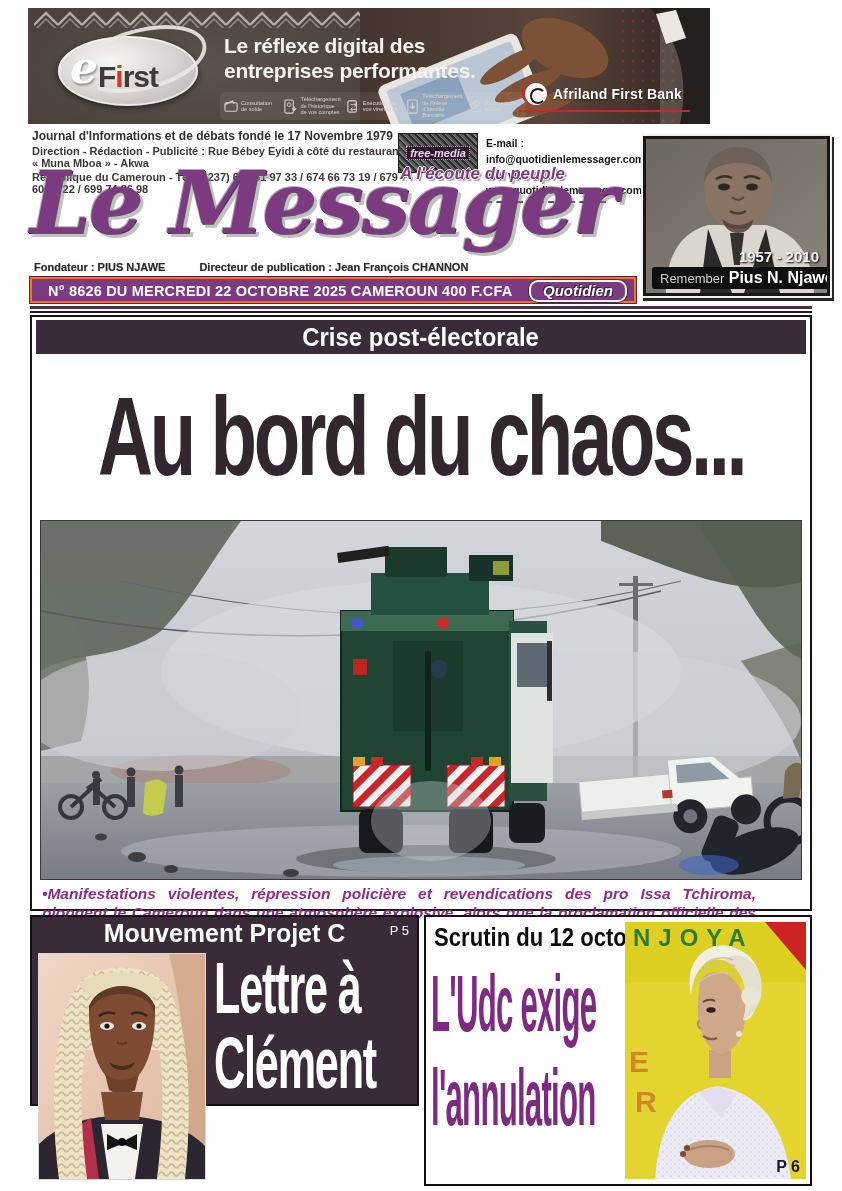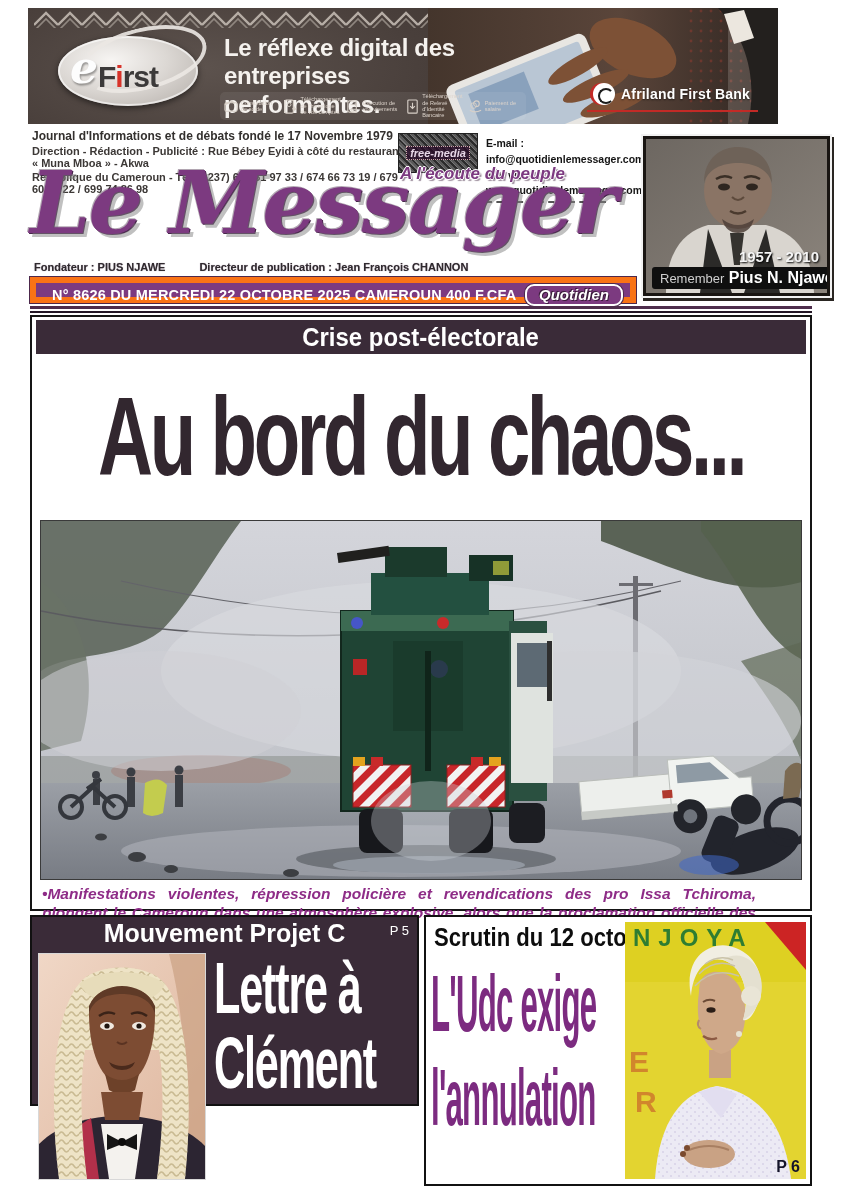--- a/index.html
+++ b/index.html
@@ -5,37 +5,37 @@
   * { margin:0; padding:0; box-sizing:border-box; }
   html,body { background:#e9e9e9; }
   #page {
     position:relative; width:842px; height:1191px; margin:0 auto;
     background:#ffffff; overflow:hidden;
     font-family:"Liberation Sans", sans-serif;
   }
   .abs { position:absolute; }
 
   
-  .banner { left:28px; top:8px; width:750px; height:116px;
+  .banner { left:28px; top:8px; width:682px; height:116px;
     background:radial-gradient(ellipse 420px 160px at 170px 60px, #5d534e 0%, #493f3b 55%, #3e3531 100%);
     overflow:hidden; }
   .zigzag { left:6px; top:2px; }
   .efirst-wrap { left:16px; top:18px; width:168px; height:92px;
     background:radial-gradient(ellipse 80px 42px at 50% 50%, rgba(255,255,255,.55), rgba(255,255,255,0) 75%); }
   .efirst-oval { position:absolute; left:14px; top:10px; width:140px; height:70px; border-radius:50%;
     background:radial-gradient(ellipse at 38% 35%, #f7f5f3 0%, #dcd8d4 45%, #b2aca7 100%);
     box-shadow:0 2px 6px rgba(0,0,0,.55), inset 0 0 0 2px rgba(255,255,255,.6); }
   .efirst-swoosh { position:absolute; left:34px; top:2px; width:130px; height:62px; border:4px solid #ece8e4;
     border-left-color:transparent; border-radius:50%; transform:rotate(-14deg); opacity:.9; }
   .efirst-text { position:absolute; left:26px; top:16px; font-weight:bold; }
   .efirst-e { font-family:"DejaVu Serif", serif; font-style:italic; font-size:44px; color:#fdfdfd;
     text-shadow:1px 2px 2px rgba(0,0,0,.35); }
   .efirst-first { font-size:30px; letter-spacing:-1px; color:#3c3a3a; vertical-align:-4px; }
   .efirst-i { color:#d8332a; }
-  .banner-tagline { left:196px; top:26px; width:270px; color:#f5f2ee; font-size:24px; font-weight:bold;
+  .banner-tagline { left:196px; top:26px; width:270px; color:#f5f2ee; font-size:21px; font-weight:bold;
     line-height:1.18; letter-spacing:-.3px; }
   .features { left:192px; top:84px; width:306px; height:28px; display:flex; gap:5px;
     background:rgba(255,255,255,.07); border-radius:5px; padding:2px 4px; }
   .feature { display:flex; align-items:center; gap:2px; flex:1; }
   .feature svg { flex:none; }
   .feature-label { font-size:5.6px; line-height:1.15; color:#ddd4cc; }
   .banner-photo { right:0; top:0; width:350px; height:116px; }
   .bank-logo { right:20px; bottom:12px; display:flex; align-items:center; gap:6px;
     padding:3px 8px 5px 6px; border-bottom:2px solid #c22a26;margin-top:28px; }
   .bank-mark { width:22px; height:22px; border-radius:50%; background:#ffffff; position:relative;
@@ -74,21 +74,21 @@
     font-style:italic; font-weight:bold; font-size:86px; line-height:1.05; letter-spacing:-2px;
     color:#7c3a80; white-space:nowrap;
     text-shadow:4px 4px 0 rgba(130,130,130,.5), 1px 1px 0 #46254a, -1px -1px 0 rgba(60,30,60,.4); }
   .masthead-tagline { left:400px; top:164px; font-size:17px; font-weight:bold; font-style:italic;
     color:#7c3a80; z-index:5;
     text-shadow:1px 0 0 #fff, -1px 0 0 #fff, 0 1px 0 #fff, 0 -1px 0 #fff, 2px 2px 1px rgba(60,30,60,.5); }
   .founder-line { left:34px; top:261px; width:600px; display:flex; gap:34px; }
   .founder-line span { font-size:11px; font-weight:bold; color:#2f2a2e;
     text-shadow:0 0 1px rgba(90,60,90,.6); }
   .issue-bar { left:30px; top:277px; width:606px; height:26px; background:#7c3a80;
-    border:6px solid #f97316; box-shadow:0 0 0 1px #4c284c; }
+    border:2px solid #f97316; box-shadow:0 0 0 1px #4c284c; }
   .issue-text { position:absolute; left:16px; top:4px; color:#fff; font-weight:bold; font-size:14.5px;
     letter-spacing:.2px; }
   .quotidien { position:absolute; right:7px; top:1px; height:22px; line-height:18px;
     border:2px solid #fff; border-radius:9px; padding:0 12px; background:#7c3a80;
     font-family:Liberation Sans, sans-serif; font-weight:bold; font-style:italic; font-size:15px; color:#fff;
     text-shadow:1px 1px 0 #3c1d3c, -1px -1px 0 #3c1d3c; box-shadow:0 0 0 1px #4c284c;text-align:center; }
   .rules { left:30px; top:306px; width:782px; height:7px;
     border-top:3px solid #4e2d4c; border-bottom:2px solid #241726; }
 
   

